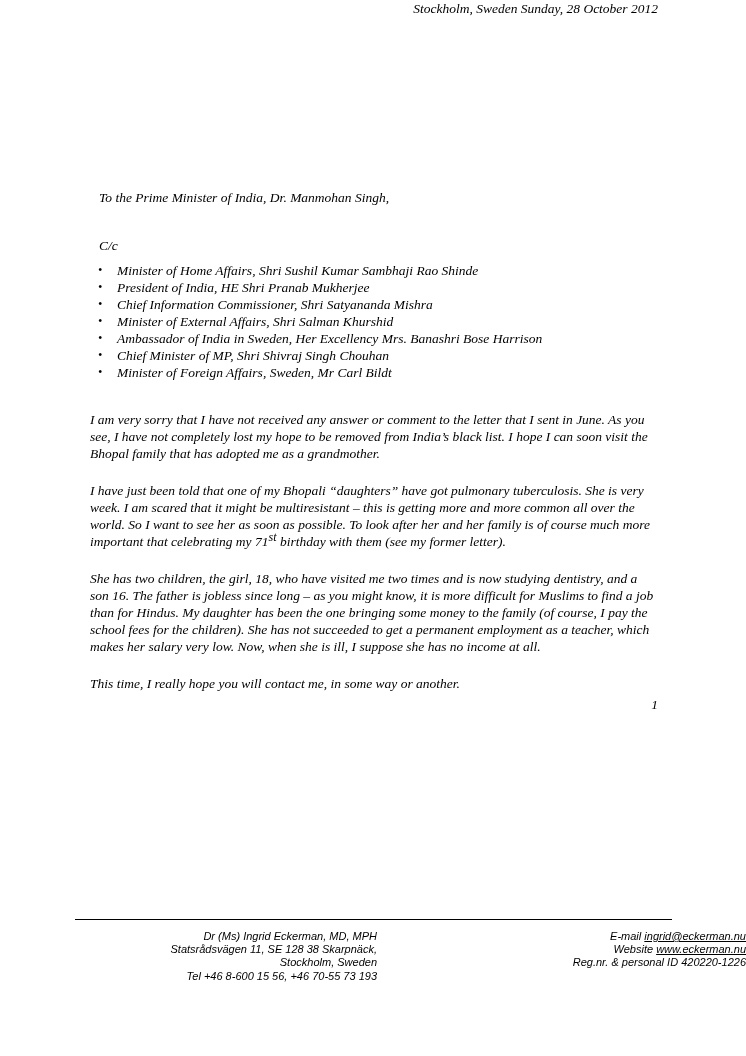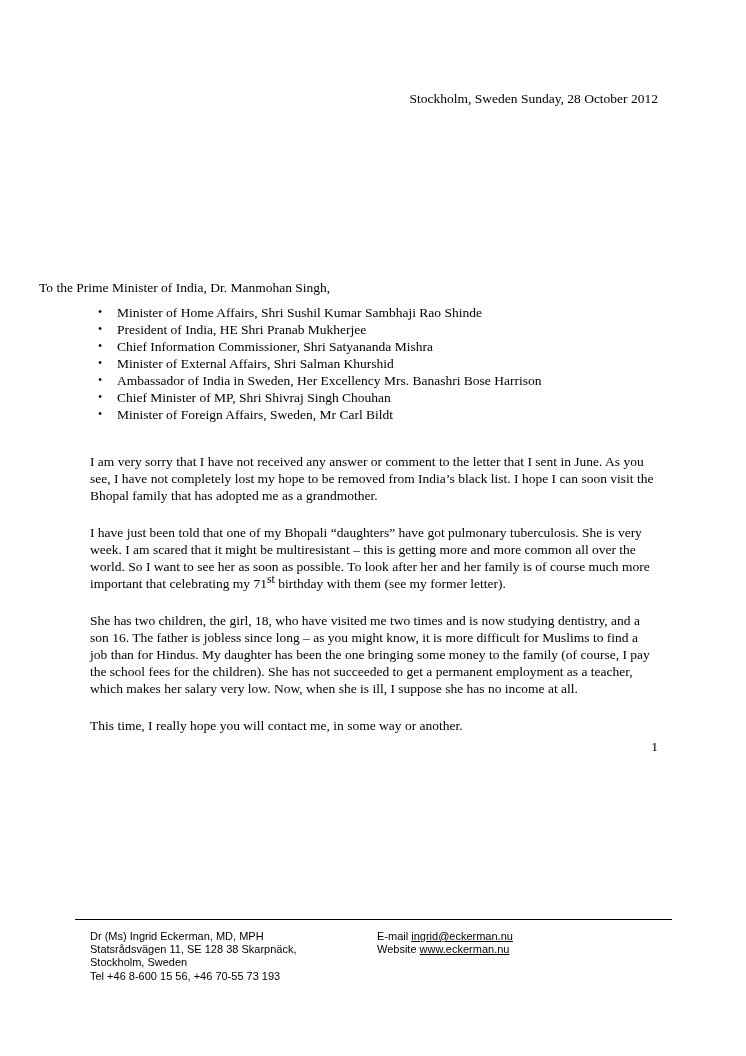--- a/index.html
+++ b/index.html
@@ -10,25 +10,25 @@
   .page {
     position: relative;
     width: 746px;
     height: 1056px;
     background: #ffffff;
     color: #000000;
     font-family: "Liberation Serif", serif;
     font-size: 13.5px;
     line-height: 17px;
     box-sizing: border-box;
-    padding-top: 90px;
     overflow: hidden;
+    font-style: italic;
   }
   .body-block {
-    margin-left: 39px;
+    margin-left: 99px;
     margin-right: 88px;
   }
   .dateline {
     text-align: right;
     margin-left: 90px;
     margin-right: 88px;
   }
   .recipient {
     margin-top: 172px;
   }
@@ -80,20 +80,21 @@
     border-top: 1px solid #000000;
     margin: 0 74px 0 75px;
     height: 0;
   }
   .footer-cols {
     display: flex;
     margin: 10px 0 0 90px;
     font-family: "Liberation Sans", sans-serif;
     font-size: 11px;
     line-height: 13.2px;
+    text-align: right;
   }
   .footer-left {
     width: 287px;
     flex: 0 0 287px;
   }
   .footer-right {
     flex: 1;
   }
   a.footer-link {
     color: #000000;
@@ -103,20 +104,21 @@
 </style>
 </head>
 <body>
 
 <div class="page">
 
   <div class="dateline">Stockholm, Sweden Sunday, 28 October 2012</div>
 
   <div class="body-block recipient">To the Prime Minister of India, Dr. Manmohan Singh,</div>
 
+  <div class="body-block cc-label">C/c</div>
 
   <ul class="cc-list">
     <li>Minister of Home Affairs, Shri Sushil Kumar Sambhaji Rao Shinde</li>
     <li>President of India, HE Shri Pranab Mukherjee</li>
     <li>Chief Information Commissioner, Shri Satyananda Mishra</li>
     <li>Minister of External Affairs, Shri Salman Khurshid</li>
     <li>Ambassador of India in Sweden, Her Excellency Mrs. Banashri Bose Harrison</li>
     <li>Chief Minister of MP, Shri Shivraj Singh Chouhan</li>
     <li>Minister of Foreign Affairs, Sweden, Mr Carl Bildt</li>
   </ul>
@@ -137,17 +139,18 @@
     <div class="footer-cols">
       <div class="footer-left">
         <div>Dr (Ms) Ingrid Eckerman, MD, MPH</div>
         <div>Statsrådsvägen 11, SE 128 38 Skarpnäck,</div>
         <div>Stockholm, Sweden</div>
         <div>Tel +46 8-600 15 56, +46 70-55 73 193</div>
       </div>
       <div class="footer-right">
         <div><span>E-mail </span><a class="footer-link">ingrid@eckerman.nu</a></div>
         <div><span>Website </span><a class="footer-link">www.eckerman.nu</a></div>
+        <div>Reg.nr. &amp; personal ID 420220-1226</div>
       </div>
     </div>
   </div>
 
 </div>
 
 </body></html>

